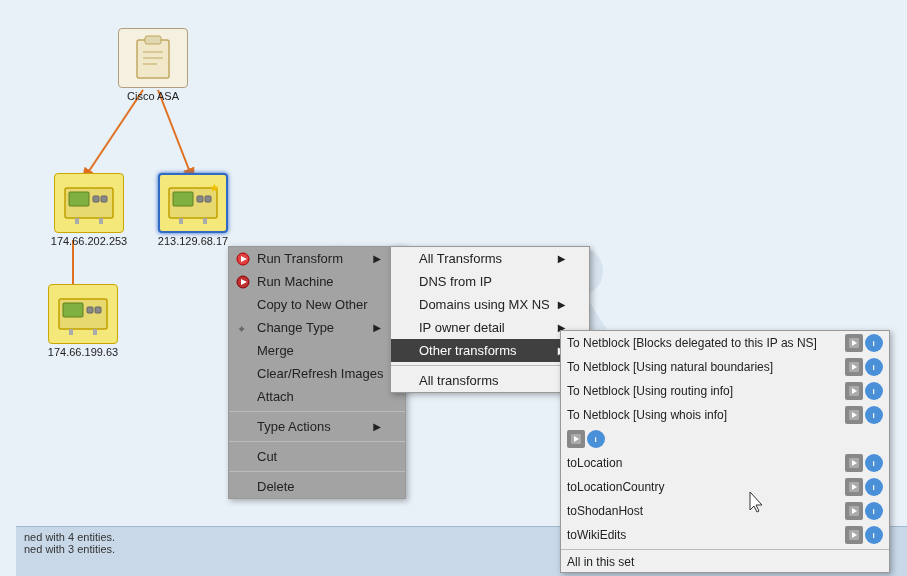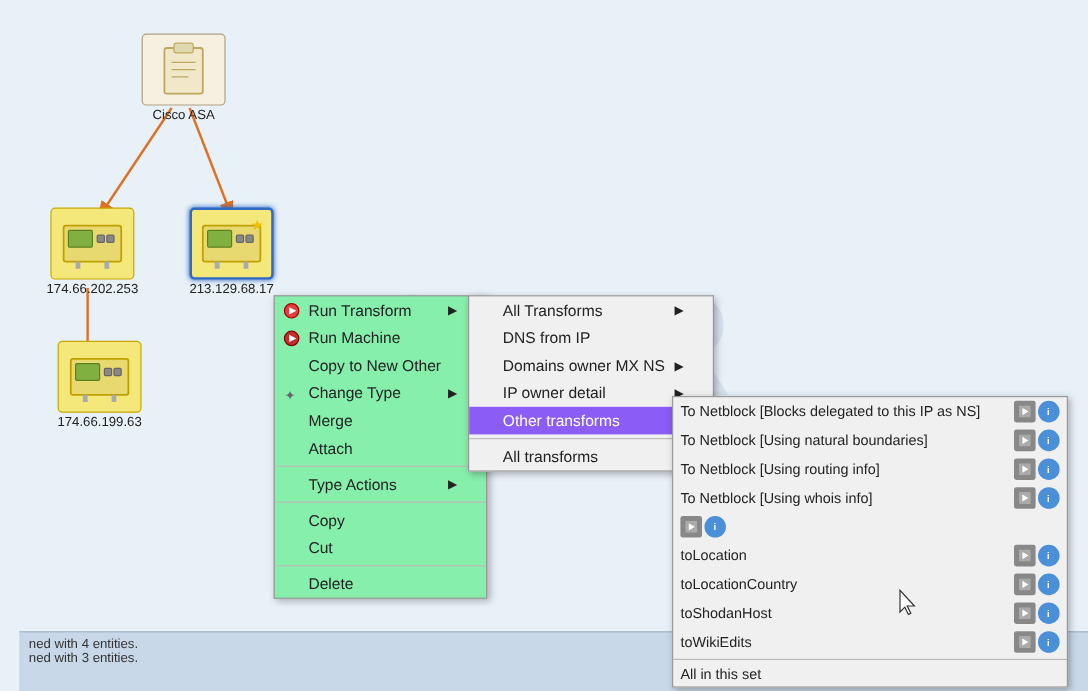--- a/index.html
+++ b/index.html
@@ -88,40 +88,40 @@
       border-top: 1px solid #a0b8cc;
       padding: 4px 8px;
       font-size: 11px;
       color: #333;
       margin-left: 16px;
     }
 
     
     .context-menu {
       position: absolute;
-      background: #86efac;
+      background: #a3a3a3;
       border: 1px solid #999;
       box-shadow: 2px 2px 6px rgba(0,0,0,0.3);
       min-width: 160px;
       z-index: 10;
     }
 
     .context-menu-item {
       padding: 4px 24px 4px 28px;
       cursor: pointer;
       position: relative;
       white-space: nowrap;
       color: #222;
       display: flex;
       align-items: center;
       justify-content: space-between;
     }
 
     .context-menu-item:hover, .context-menu-item.active {
-      background: #8b5cf6;
+      background: #404040;
       color: white;
     }
 
     .context-menu-item .arrow {
       margin-left: 8px;
       font-size: 10px;
     }
 
     .context-menu-separator {
       height: 1px;
@@ -244,21 +244,21 @@
         <rect x="4" y="6" width="32" height="38" rx="2" fill="#f0e8c8" stroke="#c0a860" stroke-width="1.5"></rect>
         <rect x="12" y="2" width="16" height="8" rx="2" fill="#e0d8b0" stroke="#c0a860" stroke-width="1"></rect>
         <line x1="10" y1="18" x2="30" y2="18" stroke="#c0a860" stroke-width="1"></line>
         <line x1="10" y1="24" x2="30" y2="24" stroke="#c0a860" stroke-width="1"></line>
         <line x1="10" y1="30" x2="24" y2="30" stroke="#c0a860" stroke-width="1"></line>
       </svg>
     </div>
     <div class="node-label">Cisco ASA</div>
   </div>
 
-  <div class="node" style="left:32px; top:173px;">
+  <div class="node" style="left:44px; top:173px;">
     <div class="node-icon">
 
       <svg width="56" height="46" viewBox="0 0 56 46">
         <rect x="4" y="8" width="48" height="30" rx="2" fill="#e8d870" stroke="#c0a000" stroke-width="1.5"></rect>
         <rect x="8" y="12" width="20" height="14" rx="1" fill="#80b040" stroke="#608020" stroke-width="1"></rect>
         <rect x="32" y="16" width="6" height="6" rx="1" fill="#888" stroke="#666" stroke-width="1"></rect>
         <rect x="40" y="16" width="6" height="6" rx="1" fill="#888" stroke="#666" stroke-width="1"></rect>
         <rect x="14" y="38" width="4" height="6" fill="#aaa"></rect>
         <rect x="38" y="38" width="4" height="6" fill="#aaa"></rect>
       </svg>
@@ -331,37 +331,37 @@
           </svg>
       </span>
       <span>Change Type</span>
       <span class="arrow">▶</span>
     </div>
 
     <div class="context-menu-item">
       <span>Merge</span>
     </div>
 
+    <div class="context-menu-item">
+      <span>Clear/Refresh Images</span>
+    </div>
 
     <div class="context-menu-item">
       <span>Attach</span>
     </div>
 
     <div class="context-menu-separator"></div>
 
     <div class="context-menu-item">
       <span>Type Actions</span>
       <span class="arrow">▶</span>
     </div>
 
     <div class="context-menu-separator"></div>
 
-    <div class="context-menu-item">
-      <span>Copy</span>
-    </div>
 
 
     <div class="context-menu-item">
       <span>Cut</span>
     </div>
 
     <div class="context-menu-separator"></div>
 
     <div class="context-menu-item">
       <span>Delete</span>
@@ -373,21 +373,21 @@
     <div class="context-menu-item">
       <span>All Transforms</span>
       <span class="arrow">▶</span>
     </div>
 
     <div class="context-menu-item">
       <span>DNS from IP</span>
     </div>
 
     <div class="context-menu-item">
-      <span>Domains owner MX NS</span>
+      <span>Domains using MX NS</span>
       <span class="arrow">▶</span>
     </div>
 
     <div class="context-menu-item">
       <span>IP owner detail</span>
       <span class="arrow">▶</span>
     </div>
 
     <div class="context-menu-item active">
       <span>Other transforms</span>

